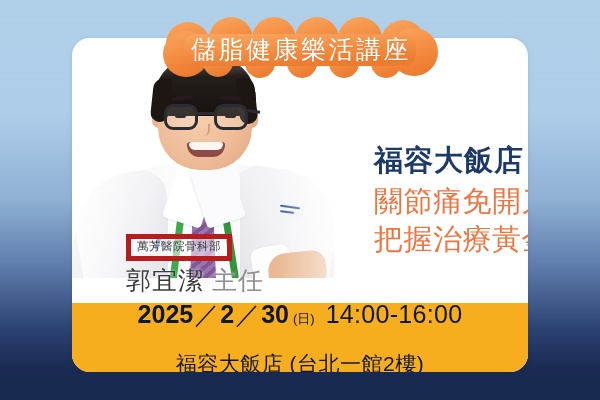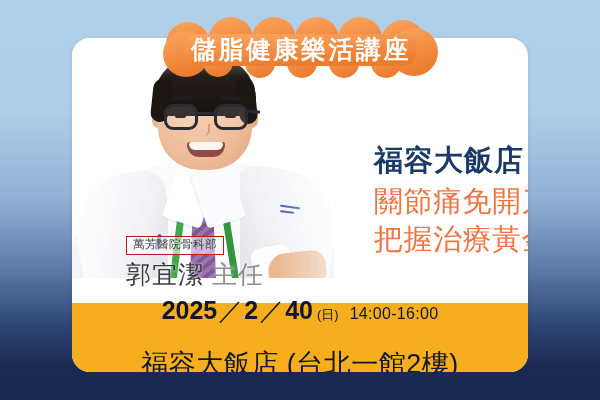--- a/index.html
+++ b/index.html
@@ -153,21 +153,21 @@
                linear-gradient(180deg,rgba(255,255,255,.5) 0%,rgba(255,255,255,0) 16%);
     pointer-events:none;
   }
 
   
   #doctor{
     position:absolute; left:54px; top:196px; z-index:6;
   }
   #dept{
     display:inline-block;
-    border:1px solid #b91c1c;
+    border:5px solid #b91c1c;
     color:#3b3b41;
     font-size:11.5px;
     letter-spacing:.5px;
     padding:2px 6px 3px;
     line-height:1;
     background:rgba(255,255,255,.55);
     text-align:right;
   }
   #docname{
     margin-top:5px;
@@ -201,36 +201,36 @@
     display:flex; flex-direction:column;
     align-items:center; justify-content:center;
     color:#0f172a;
   }
   #dateline{
     font-size:25px; font-weight:bold; letter-spacing:0px;
     display:flex; align-items:baseline; white-space:nowrap;
   }
   #dateline .slash{ font-weight:normal; font-size:25px; padding:0 1px; }
   #dateline .dow{ font-size:13px; font-weight:normal; padding:0 2px 0 4px; }
-  #dateline .time{ font-size:16px; font-weight:normal; padding-left:9px; letter-spacing:.3px; }
+  #dateline .time{ font-size:25px; font-weight:normal; padding-left:9px; letter-spacing:.3px; }
   #venue{
     margin-top:19px;
-    font-size:27px; letter-spacing:.5px; white-space:nowrap;
+    font-size:21px; letter-spacing:.5px; white-space:nowrap;
   }
 
   
   #badge{
     position:absolute; left:158px; top:22px;
     width:284px; height:55px; z-index:9;
   }
   #badge svg{ display:block; width:100%; height:100%; overflow:visible; }
   #badge-text{
     position:absolute; inset:0;
     display:flex; align-items:center; justify-content:center;
-    color:#ffffff; font-size:25px; font-weight:bold;
+    color:#ffffff; font-size:25px; font-weight:normal;
     letter-spacing:2.5px; white-space:nowrap;
     padding-left:2px;
     text-shadow:0 1px 1px rgba(180,90,30,.22);
   }
 </style>
 </head>
 <body>
 
 <div id="card">
 
@@ -285,21 +285,21 @@
     <div class="hl2">關節痛免開刀!</div>
     <div class="hl3">把握治療黃金期</div>
   </div>
 
   <div id="infobar">
     <div id="dateline">
       <span>2025</span>
       <span class="slash">／</span>
       <span>2</span>
       <span class="slash">／</span>
-      <span>40</span>
+      <span>30</span>
       <span class="dow">(日)</span>
       <span class="time">14:00-16:00</span>
     </div>
     <div id="venue">福容大飯店 (台北一館2樓)</div>
   </div>
 </div>
 
 <div id="badge">
   <svg viewBox="0 0 284 55" preserveAspectRatio="none" aria-hidden="true">
     <defs>

